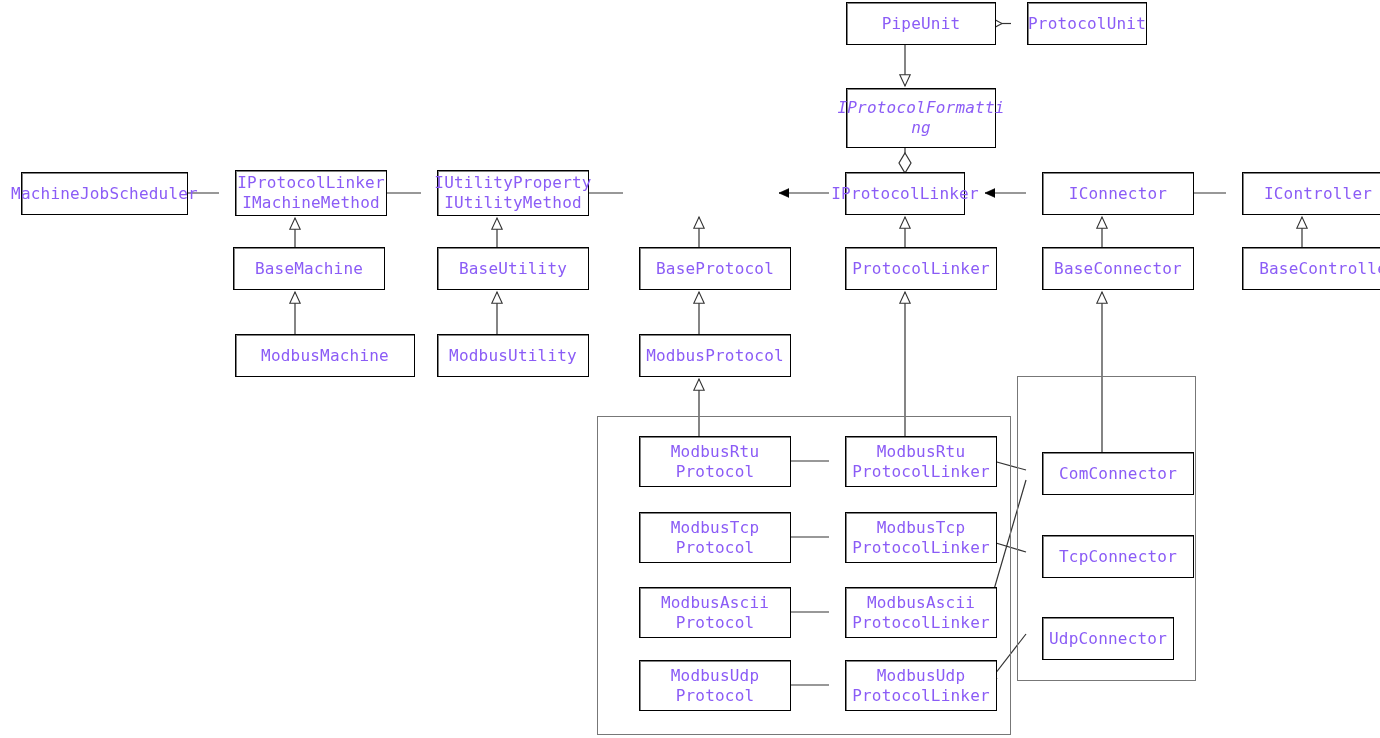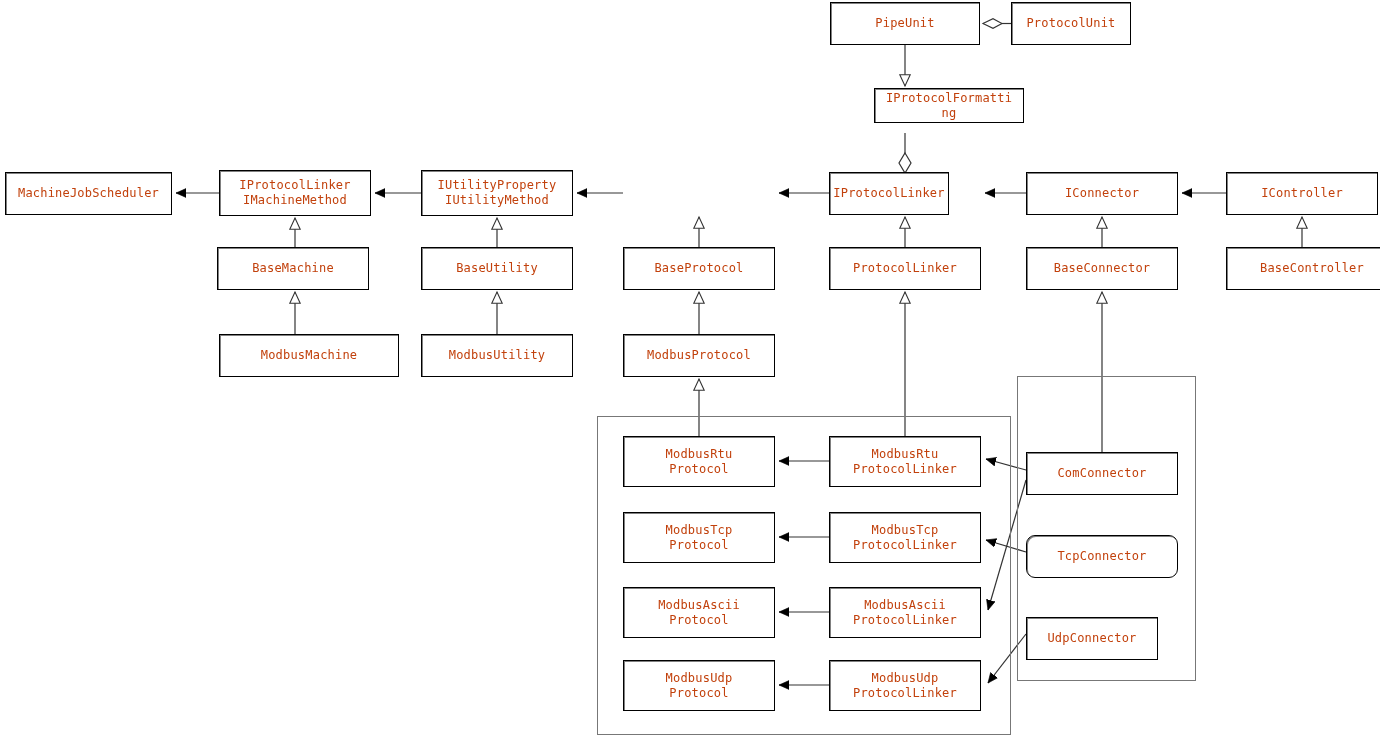--- a/index.html
+++ b/index.html
@@ -26,25 +26,26 @@
     position: absolute;
     box-sizing: border-box;
     border: 1px solid #000000;
     background: #ffffff;
     box-shadow: 1px 1px 0 0 #808080 inset, -1px -1px 0 0 #ffffff inset;
     display: flex;
     align-items: center;
     justify-content: center;
     text-align: center;
     line-height: 1.25;
-    font-size: 12px;
-    color: #c2410c;
+    font-size: 16px;
+    color: #8b5cf6;
     letter-spacing: 0.2px;
     white-space: pre-line;
     z-index: 3;
+    margin-left: 16px;
   }
   .group-box {
     position: absolute;
     box-sizing: border-box;
     border: 1px solid #777777;
     background: transparent;
     z-index: 1;
   }
 </style>
 </head>
@@ -112,21 +113,21 @@
       <line x1="1026" y1="552" x2="986" y2="540" marker-end="url(#solidArrow)"></line>
       <line x1="1026" y1="634" x2="988" y2="683" marker-end="url(#solidArrow)"></line>
     </g>
   </svg>
 
   <div class="group-box" style="left:597px;top:416px;width:414px;height:319px;"></div>
   <div class="group-box" style="left:1017px;top:376px;width:179px;height:305px;"></div>
 
   <div class="node-box" style="left:830px;top:2px;width:150px;height:43px;">PipeUnit</div>
   <div class="node-box" style="left:1011px;top:2px;width:120px;height:43px;">ProtocolUnit</div>
-  <div class="node-box" style="left:874px;top:88px;width:150px;height:35px;">IProtocolFormatti
+  <div class="node-box" style="left:830px;top:88px;width:150px;height:60px;font-style:italic;">IProtocolFormatti
 ng</div>
   <div class="node-box" style="left:5px;top:172px;width:167px;height:43px;text-align:center;">MachineJobScheduler</div>
   <div class="node-box" style="left:219px;top:170px;width:152px;height:46px;">IProtocolLinker
 IMachineMethod</div>
   <div class="node-box" style="left:421px;top:170px;width:152px;height:46px;">IUtilityProperty
 IUtilityMethod</div>
   <div class="node-box" style="left:829px;top:172px;width:120px;height:43px;">IProtocolLinker</div>
   <div class="node-box" style="left:1026px;top:172px;width:152px;height:43px;">IConnector</div>
   <div class="node-box" style="left:1226px;top:172px;width:152px;height:43px;">IController</div>
   <div class="node-box" style="left:217px;top:247px;width:152px;height:43px;">BaseMachine</div>
@@ -148,16 +149,16 @@
 ProtocolLinker</div>
   <div class="node-box" style="left:623px;top:587px;width:152px;height:51px;">ModbusAscii
 Protocol</div>
   <div class="node-box" style="left:829px;top:587px;width:152px;height:51px;">ModbusAscii
 ProtocolLinker</div>
   <div class="node-box" style="left:623px;top:660px;width:152px;height:51px;">ModbusUdp
 Protocol</div>
   <div class="node-box" style="left:829px;top:660px;width:152px;height:51px;">ModbusUdp
 ProtocolLinker</div>
   <div class="node-box" style="left:1026px;top:452px;width:152px;height:43px;">ComConnector</div>
-  <div class="node-box" style="left:1026px;top:535px;width:152px;height:43px;border-radius:9px;">TcpConnector</div>
+  <div class="node-box" style="left:1026px;top:535px;width:152px;height:43px;">TcpConnector</div>
   <div class="node-box" style="left:1026px;top:617px;width:132px;height:43px;">UdpConnector</div>
 
 </div>
 
 </body></html>

